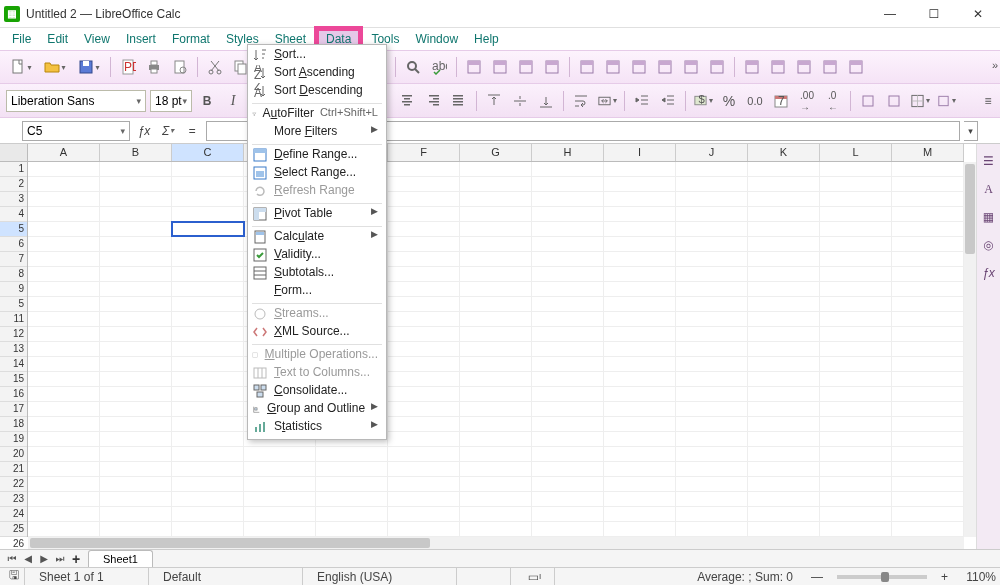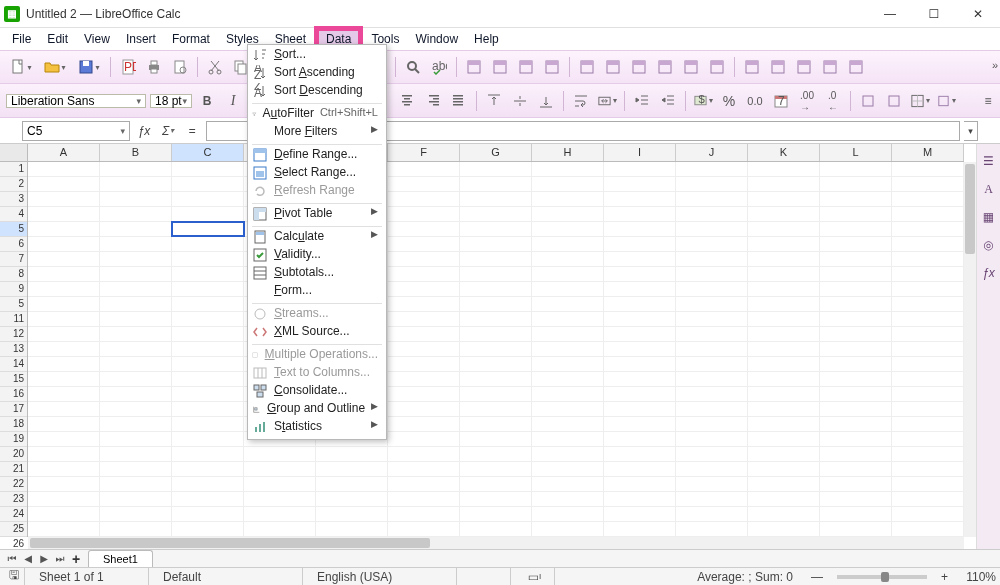--- a/index.html
+++ b/index.html
@@ -7,35 +7,35 @@
 
 
 .titlebar { height: 28px; display: flex; align-items: center; padding: 0 4px; background: #fff; border-bottom: 1px solid #e0e0e0; }
 .titlebar .appicon { width: 16px; height: 16px; background: #18a303; border-radius: 2px; margin-right: 6px; display:flex; align-items:center; justify-content:center; color:#fff; font-size:10px; font-weight:bold; }
 .titlebar .title { flex: 1; font-size: 12px; color: #333; }
 .winbtns { display: flex; gap: 8px; }
 .winbtn { width: 36px; height: 28px; display:flex; align-items:center; justify-content:center; color:#333; }
 
 
 .menubar { height: 22px; display: flex; align-items: center; padding: 0 4px; background:#fff; }
-.menuitem { padding: 2px 8px; font-size: 12px; color:#0f172a; }
+.menuitem { padding: 2px 8px; font-size: 12px; color:#0f766e; }
 .menuitem.open { background:#e5c9e8; border:5px solid #ec4899; padding:1px 7px; }
 
 
 .toolbar { height: 34px; display:flex; align-items:center; gap:4px; padding:0 6px; background: linear-gradient(#fdf3fd,#f5e3f6); border-top:1px solid #e6cbe8; border-bottom:1px solid #e6cbe8; position:relative; }
 .tbtn { width: 22px; height: 22px; display:flex; align-items:center; justify-content:center; color:#555; border:1px solid transparent; border-radius:3px; }
 .tbtn.drop { width: 30px; }
 .sep { width:1px; height:20px; background:#d2b5d4; margin:0 2px; }
 .tbtn svg { width:16px; height:16px; }
 .chev { font-size:8px; color:#666; margin-left:1px; }
 .toolbar .overflow { position:absolute; right:2px; top:8px; font-size:11px; color:#555; }
 
 
 .fmtbar { height: 34px; display:flex; align-items:center; gap:4px; padding:0 6px; background: linear-gradient(#fbf1fc,#f3e1f4); border-bottom:1px solid #e6cbe8; }
-.combo { height:14px; background:#fff; border:1px solid #bba; display:flex; align-items:center; padding:0 4px; font-size:12px; }
+.combo { height:22px; background:#fff; border:1px solid #bba; display:flex; align-items:center; padding:0 4px; font-size:12px; }
 .combo.font { width:140px; }
 .combo.size { width:42px; }
 .combo .carrow { margin-left:auto; font-size:9px; color:#666; }
 .fmtbar .tbtn { width:22px; }
 .fmtbar .right-overflow { margin-left:auto; width:12px; text-align:center; color:#555; }
 
 
 .fxbar { height: 26px; display:flex; align-items:center; gap:4px; padding:0 22px; border-bottom:1px solid #ccc; background:#fff; }
 .namebox { width:108px; height:20px; border:1px solid #aaa; background:#fff; display:flex; align-items:center; padding:0 4px; font-size:12px; }
 .namebox .carrow { margin-left:auto; font-size:9px; color:#666; }

